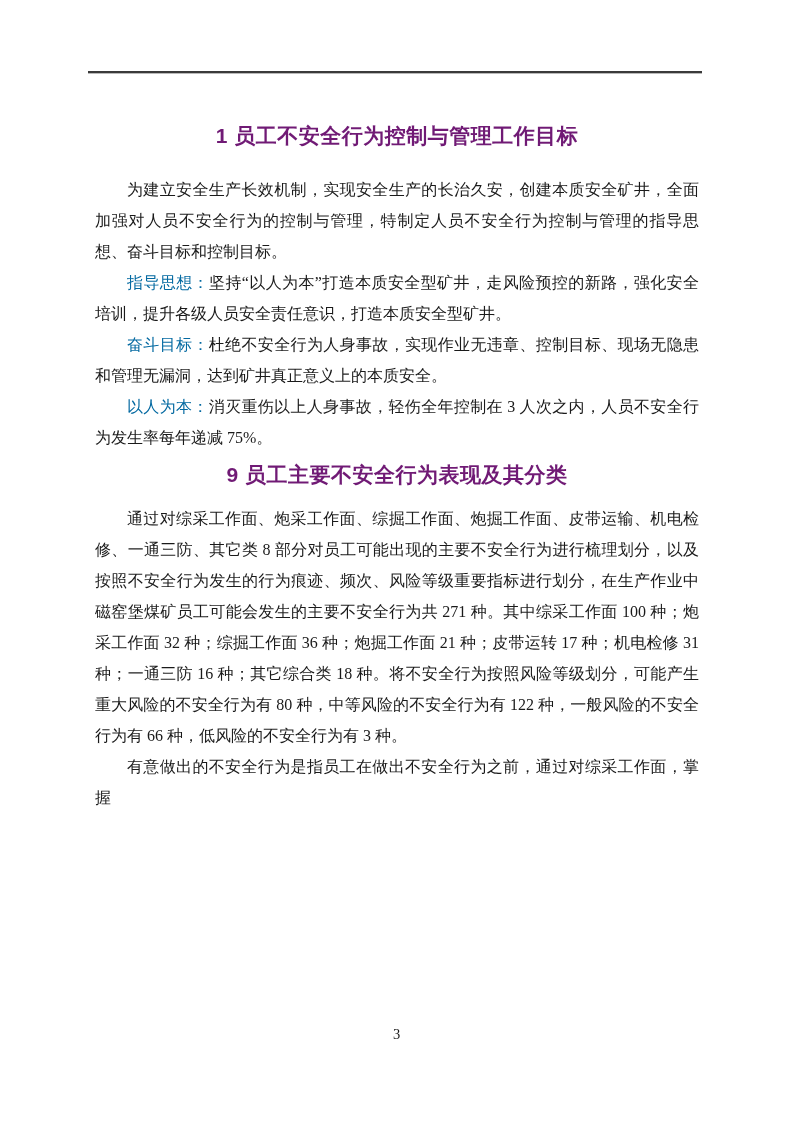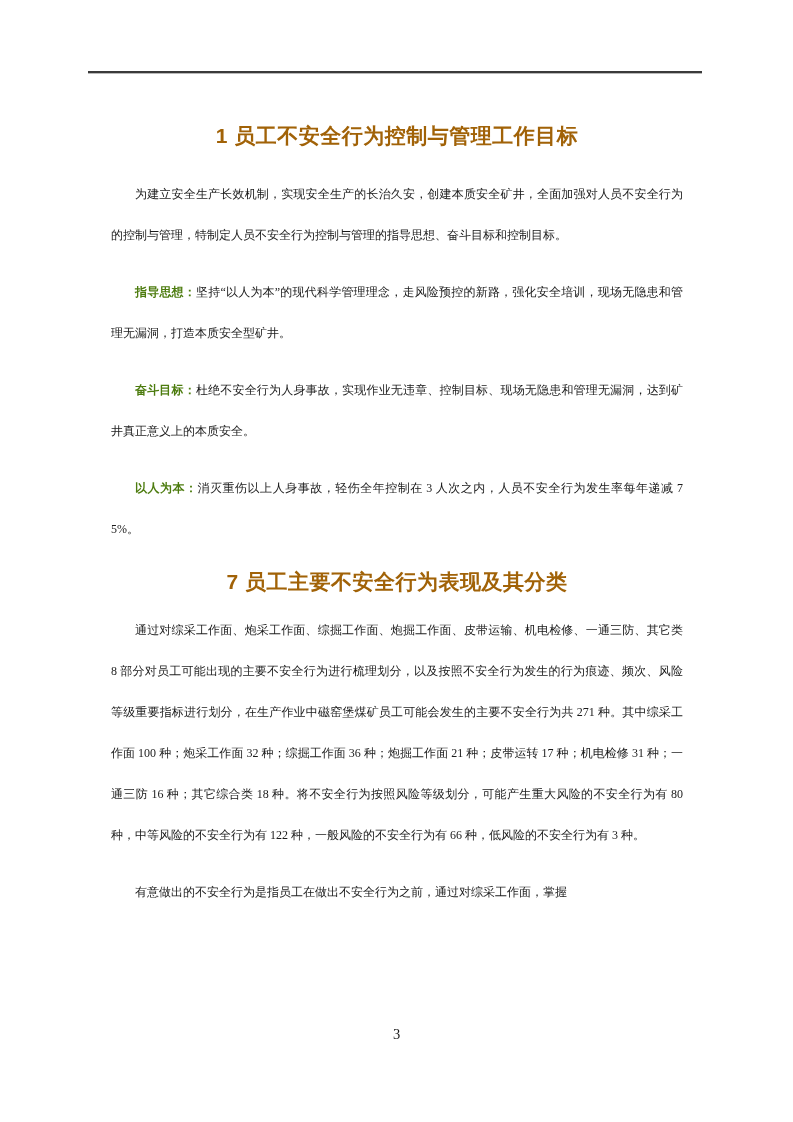--- a/index.html
+++ b/index.html
@@ -31,49 +31,49 @@
     top: 0;
     width: 604px;
   }
   h1.doc-heading {
     margin: 0;
     text-align: center;
     font-family: "Liberation Sans", "DejaVu Sans", sans-serif;
     font-weight: bold;
     font-size: 21px;
     line-height: 32px;
-    color: #a16207;
+    color: #701a75;
     letter-spacing: 0.5px;
   }
   h1.h-first {
     margin-top: 120px;
   }
   h1.h-second {
     margin-top: 6px;
   }
   p.body-par {
-    margin: 16px;
-    font-size: 12px;
-    line-height: 41px;
+    margin: 0;
+    font-size: 16px;
+    line-height: 31px;
     text-align: justify;
     text-indent: 2em;
     word-break: break-all;
   }
   p.par-first {
     margin-top: 22px;
   }
   p.par-after-h2 {
     margin-top: 12px;
   }
   p.par-gap {
     margin-top: 7px;
   }
   p.body-par b {
-    font-weight: bold;
-    color: #4d7c0f;
+    font-weight: normal;
+    color: #0369a1;
   }
   .page-number {
     position: absolute;
     top: 1026px;
     left: 0;
     width: 100%;
     text-align: center;
     font-size: 14.5px;
     color: #1a1a1a;
   }
@@ -87,32 +87,32 @@
 
   <div class="content">
 
     <h1 class="doc-heading h-first">1 员工不安全行为控制与管理工作目标</h1>
 
     <p class="body-par par-first">
       <span>为建立安全生产长效机制，实现安全生产的长治久安，创建本质安全矿井，全面加强对人员不安全行为的控制与管理，特制定人员不安全行为控制与管理的指导思想、奋斗目标和控制目标。</span>
     </p>
 
     <p class="body-par">
-      <b>指导思想：</b><span>坚持“以人为本”的现代科学管理理念，走风险预控的新路，强化安全培训，现场无隐患和管理无漏洞，打造本质安全型矿井。</span>
+      <b>指导思想：</b><span>坚持“以人为本”打造本质安全型矿井，走风险预控的新路，强化安全培训，提升各级人员安全责任意识，打造本质安全型矿井。</span>
     </p>
 
     <p class="body-par">
       <b>奋斗目标：</b><span>杜绝不安全行为人身事故，实现作业无违章、控制目标、现场无隐患和管理无漏洞，达到矿井真正意义上的本质安全。</span>
     </p>
 
     <p class="body-par">
       <b>以人为本：</b><span>消灭重伤以上人身事故，轻伤全年控制在 3 人次之内，人员不安全行为发生率每年递减 75%。</span>
     </p>
 
-    <h1 class="doc-heading h-second">7 员工主要不安全行为表现及其分类</h1>
+    <h1 class="doc-heading h-second">9 员工主要不安全行为表现及其分类</h1>
 
     <p class="body-par par-after-h2">
       <span>通过对综采工作面、炮采工作面、综掘工作面、炮掘工作面、皮带运输、机电检修、一通三防、其它类 8 部分对员工可能出现的主要不安全行为进行梳理划分，以及按照不安全行为发生的行为痕迹、频次、风险等级重要指标进行划分，在生产作业中磁窑堡煤矿员工可能会发生的主要不安全行为共 271 种。其中综采工作面 100 种；炮采工作面 32 种；综掘工作面 36 种；炮掘工作面 21 种；皮带运转 17 种；机电检修 31 种；一通三防 16 种；其它综合类 18 种。将不安全行为按照风险等级划分，可能产生重大风险的不安全行为有 80 种，中等风险的不安全行为有 122 种，一般风险的不安全行为有 66 种，低风险的不安全行为有 3 种。</span>
     </p>
 
 
     <p class="body-par">
       <span>有意做出的不安全行为是指员工在做出不安全行为之前，通过对综采工作面，掌握</span>
     </p>
 

